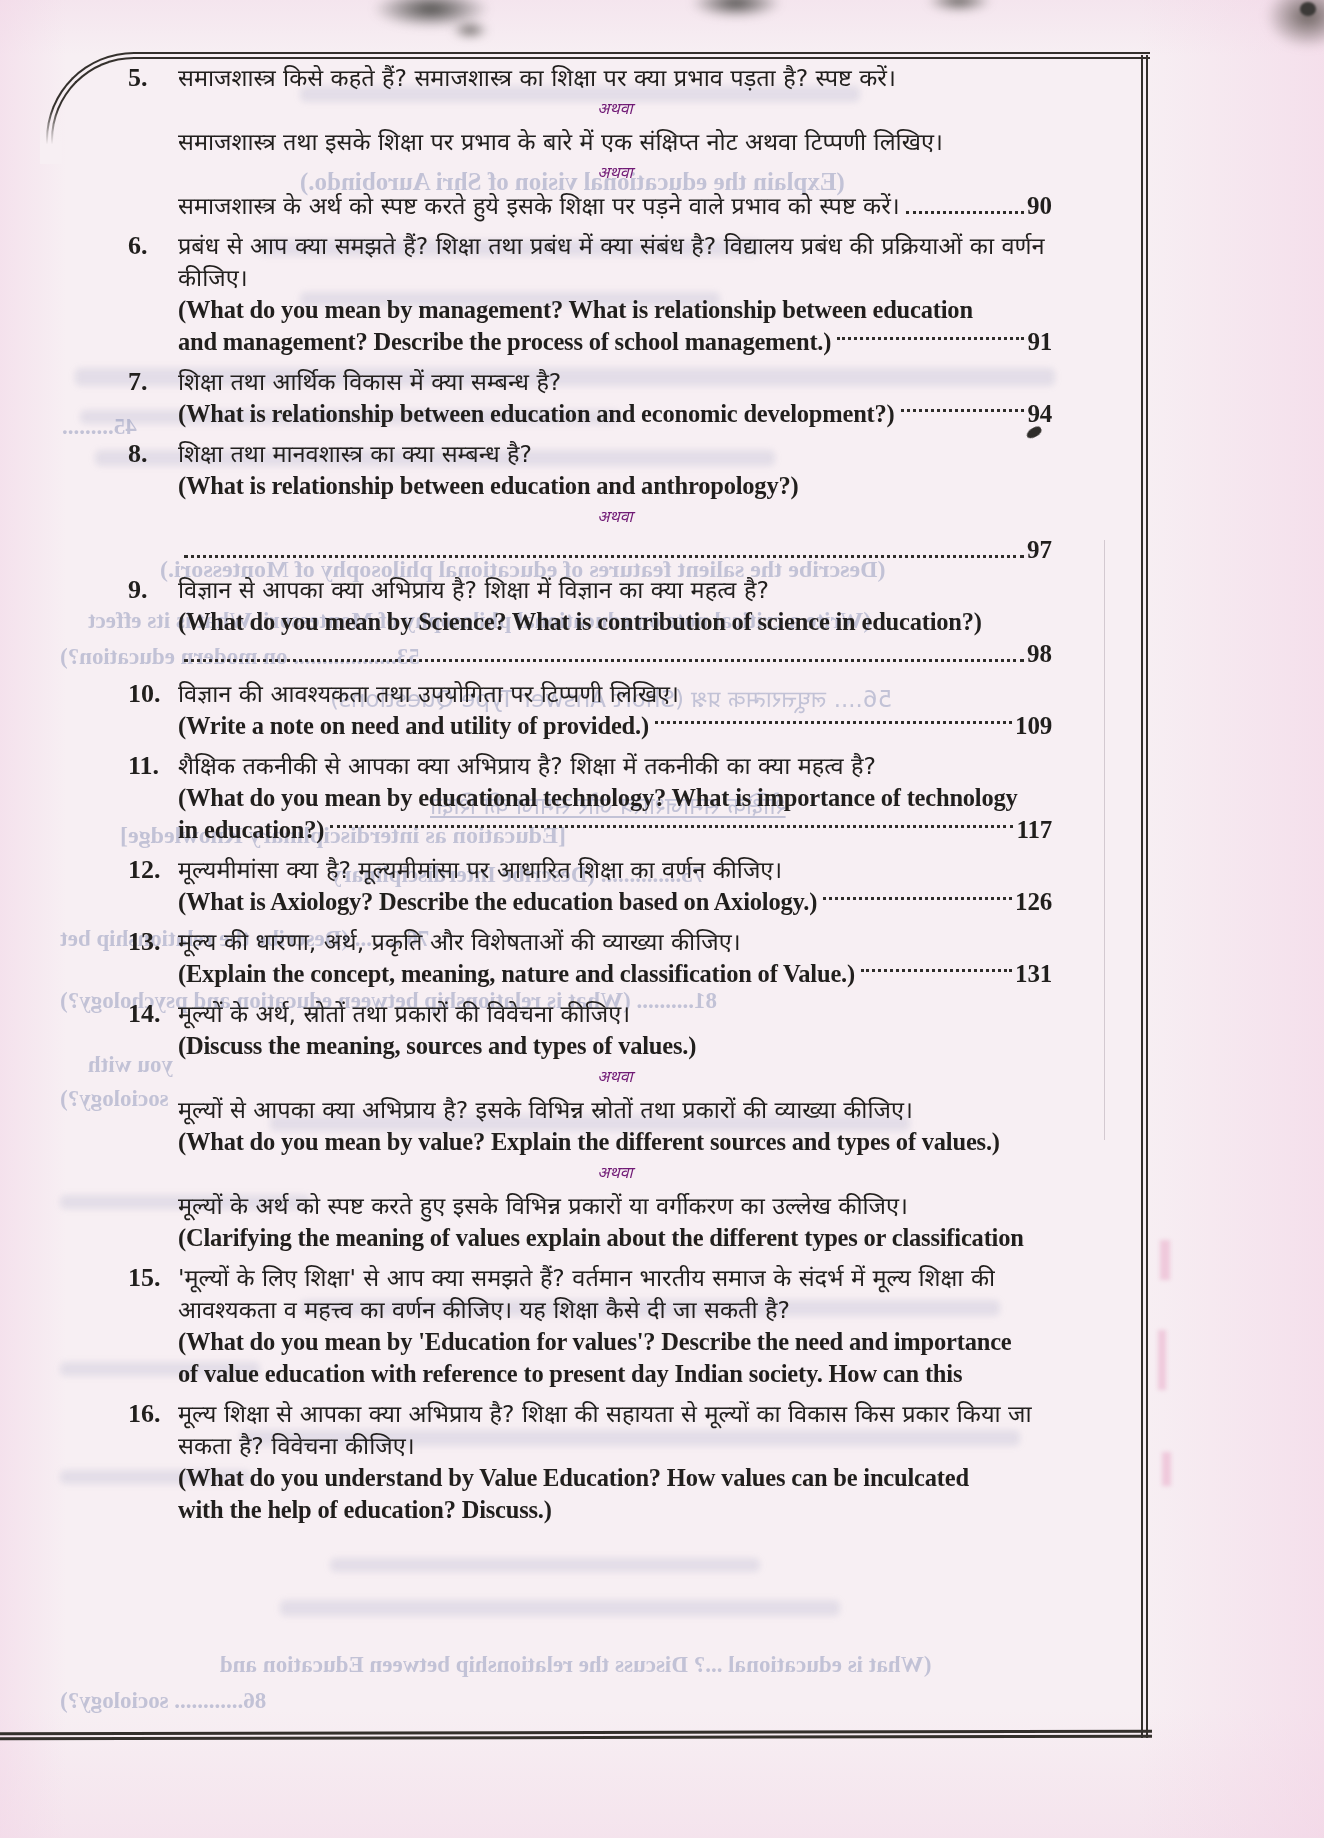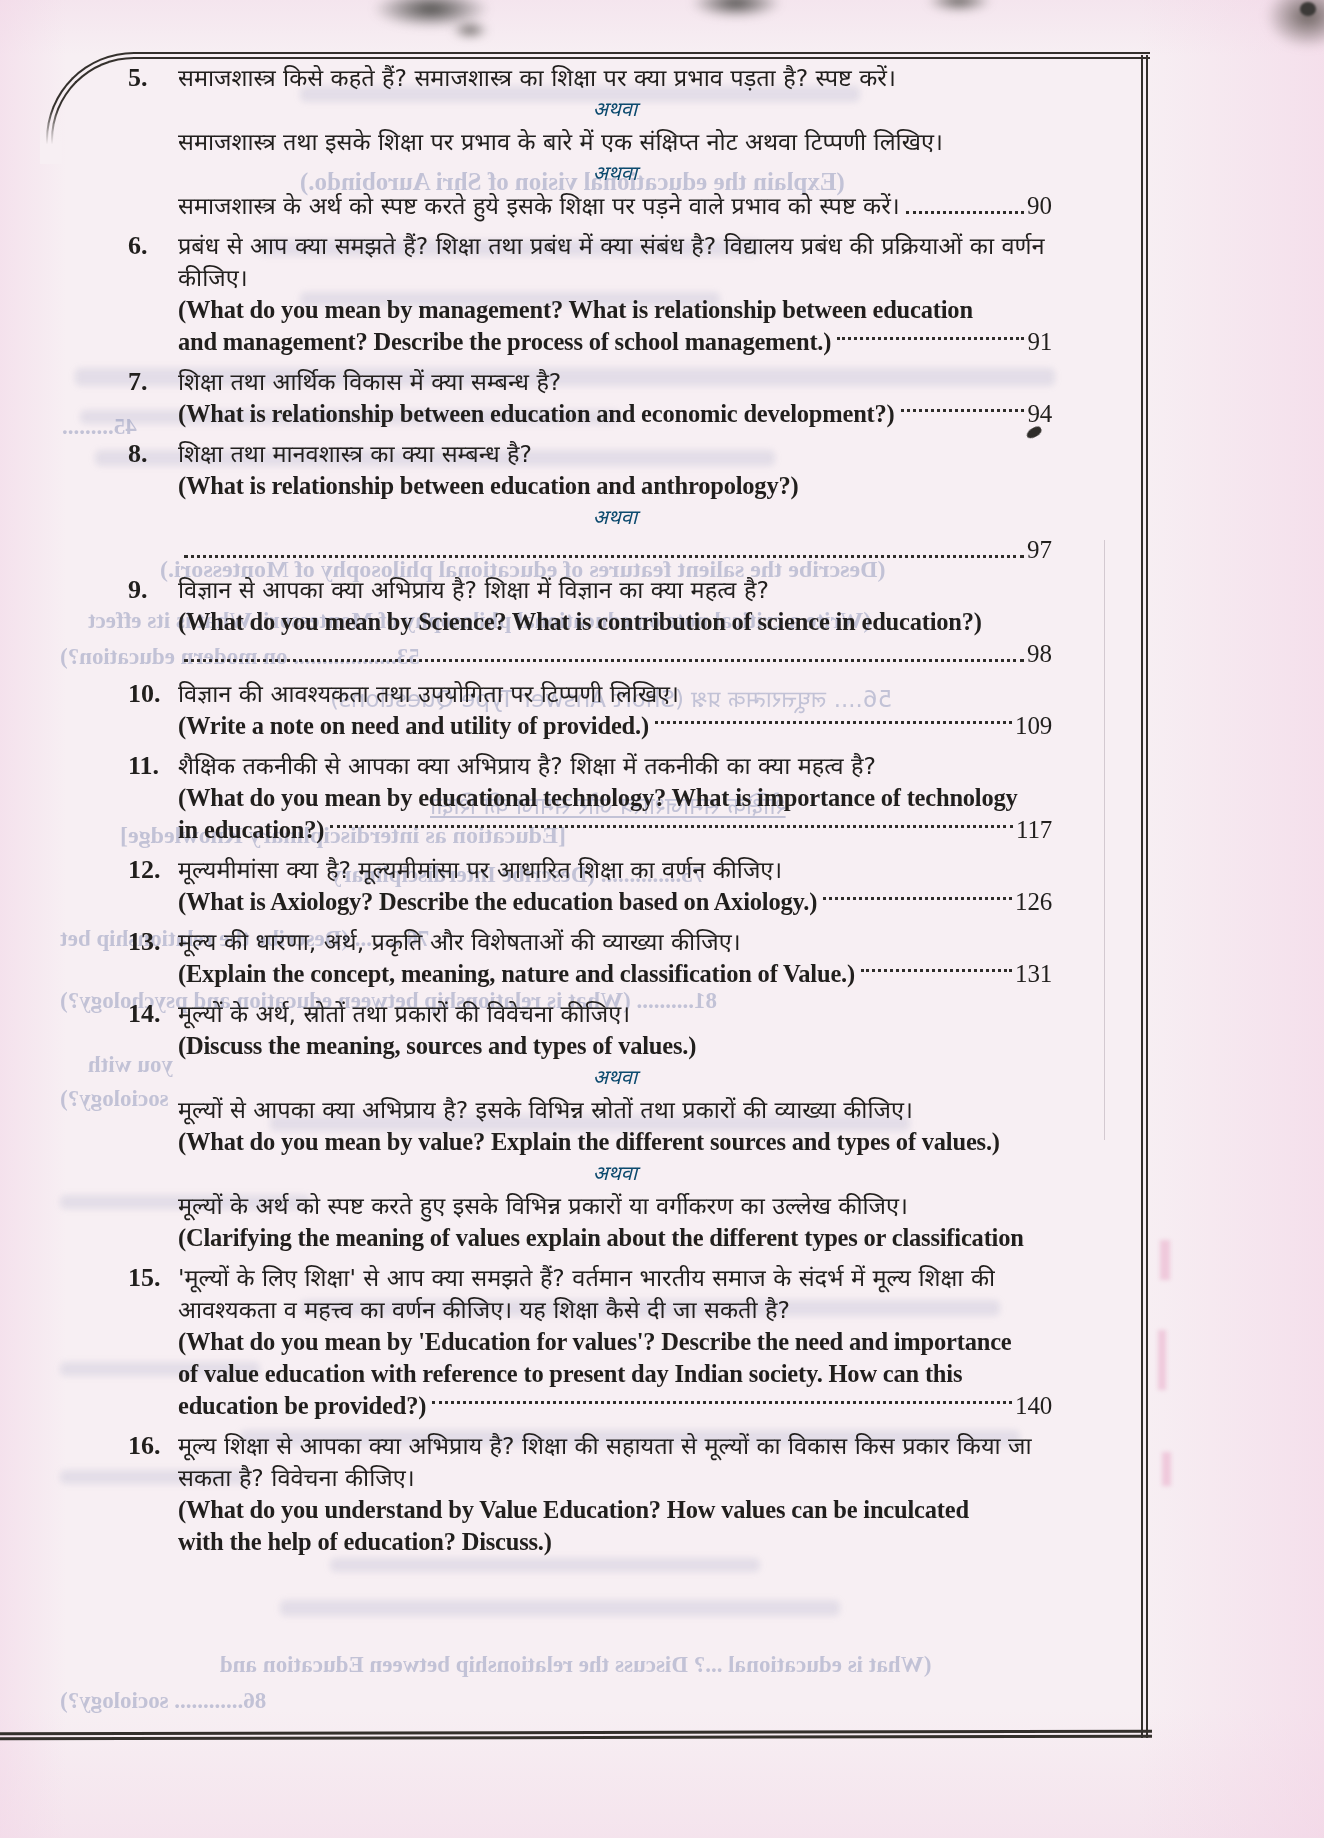--- a/index.html
+++ b/index.html
@@ -37,23 +37,23 @@
   .bleed-stripe{position:absolute;background:rgba(128,138,178,.17);filter:blur(3px);border-radius:6px;z-index:1;}
   
   #content{position:absolute;left:128px;top:62px;width:924px;z-index:3;}
   .item{display:grid;grid-template-columns:50px 1fr;margin-bottom:8px;}
   .num{font-family:"Liberation Serif",serif;font-weight:bold;font-size:26px;line-height:32px;color:#211f1d;}
   .lines{min-width:0;}
   .ln{height:32px;line-height:32px;white-space:nowrap;color:#211f1d;display:flex;align-items:flex-end;}
   .ln .txt{flex:0 1 auto;overflow:hidden;}
   .ln.hi{font-family:"DejaVu Sans",sans-serif;font-size:23.5px;}
   .ln.en{font-family:"Liberation Serif",serif;font-weight:bold;font-size:24.5px;letter-spacing:-.2px;align-items:center;}
-  .or-ln{height:32px;line-height:30px;text-align:center;font-style:italic;font-size:20px;color:#0c4a6e;font-family:"DejaVu Sans",sans-serif;}
+  .or-ln{height:32px;line-height:30px;text-align:center;font-style:italic;font-size:16px;color:#701a75;font-family:"DejaVu Sans",sans-serif;}
   .dots{flex:1 1 20px;min-width:18px;border-bottom:3px dotted #2f2d2a;margin:0 3px 8px 6px;}
-  .pgn{font-family:"Liberation Serif",serif;font-weight:normal;font-size:25px;color:#211f1d;flex:0 0 auto;}
+  .pgn{font-family:"Liberation Serif",serif;font-weight:bold;font-size:25px;color:#211f1d;flex:0 0 auto;}
 </style>
 </head>
 <body>
 
 <div class="layer" id="bleed-layer">
     <div class="bleed-frag en" style="top: 168px; left: 300px; font-size: 25px;">(Explain the educational vision of Shri Aurobindo.)</div>
     <div class="bleed-frag en" style="top: 414px; left: 62px; font-size: 23px;">45.........</div>
     <div class="bleed-frag en" style="top: 556px; left: 160px; font-size: 24px;">(Describe the salient features of educational philosophy of Montessori.)</div>
     <div class="bleed-frag en" style="top: 608px; left: 88px; font-size: 23px;">(Write a critical note on educational philosophy of Montessori. What is its effect</div>
     <div class="bleed-frag en" style="top: 644px; left: 60px; font-size: 23px;">53.................. on modern education?)</div>
@@ -253,25 +253,20 @@
         </div>
         <div class="ln hi">
           <span class="txt">आवश्यकता व महत्त्व का वर्णन कीजिए। यह शिक्षा कैसे दी जा सकती है?</span>
         </div>
         <div class="ln en">
           <span class="txt">(What do you mean by 'Education for values'? Describe the need and importance</span>
         </div>
         <div class="ln en">
           <span class="txt">of value education with reference to present day Indian society. How can this</span>
         </div>
-        <div class="ln en">
-          <span class="txt">education be provided?)</span>
-          <span class="dots"></span>
-          <span class="pgn">140</span>
-        </div>
       </div>
     </div>
     <div class="item">
       <div class="num">16.</div>
       <div class="lines">
         <div class="ln hi">
           <span class="txt">मूल्य शिक्षा से आपका क्या अभिप्राय है? शिक्षा की सहायता से मूल्यों का विकास किस प्रकार किया जा</span>
         </div>
         <div class="ln hi">
           <span class="txt">सकता है? विवेचना कीजिए।</span>

